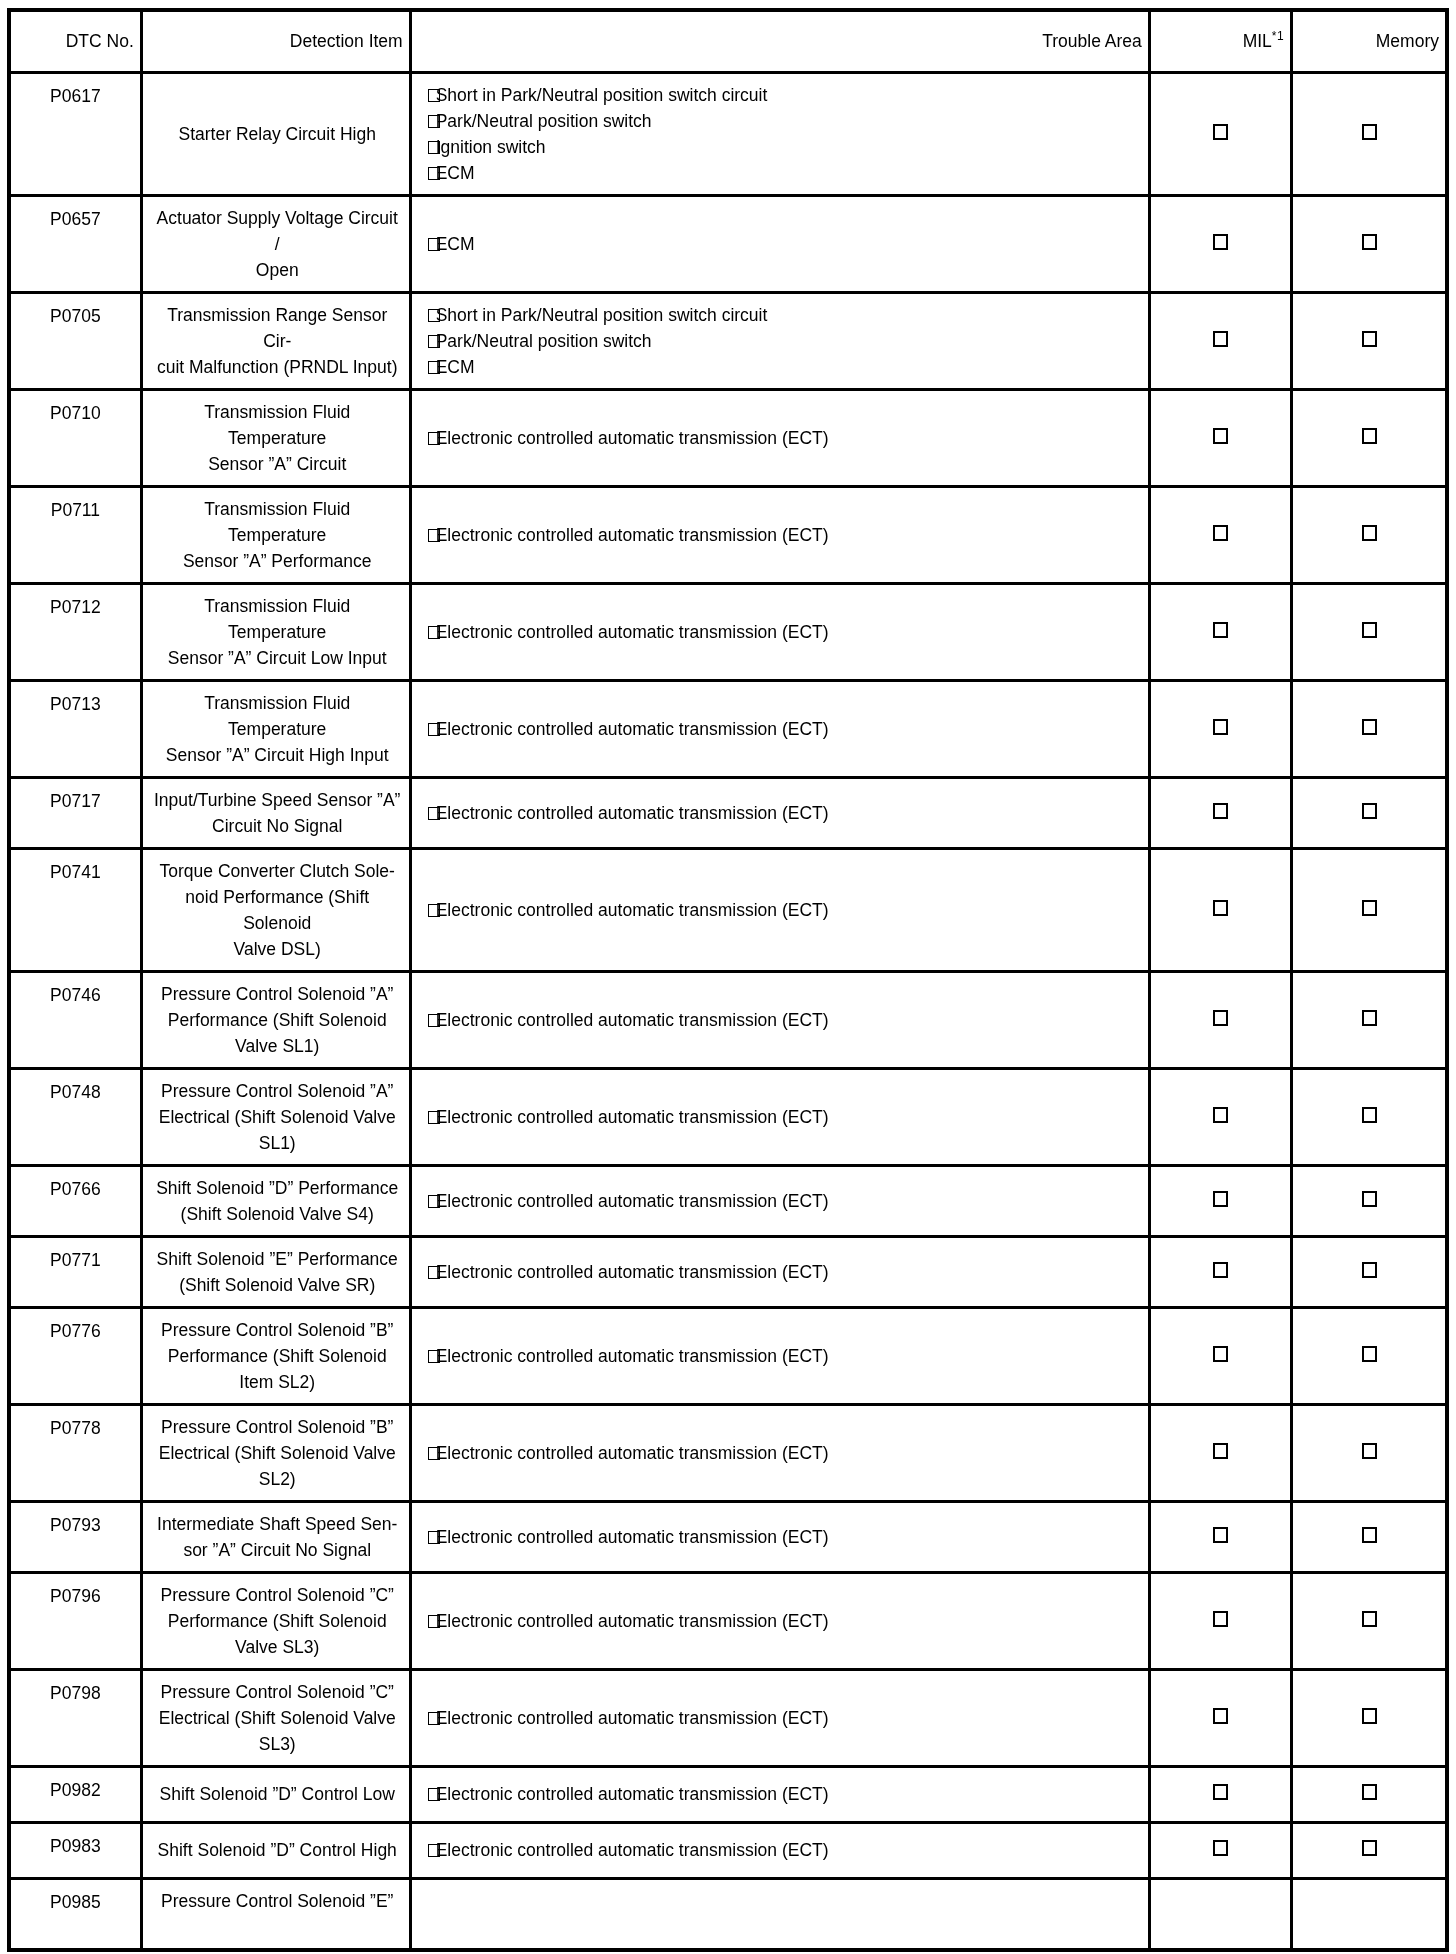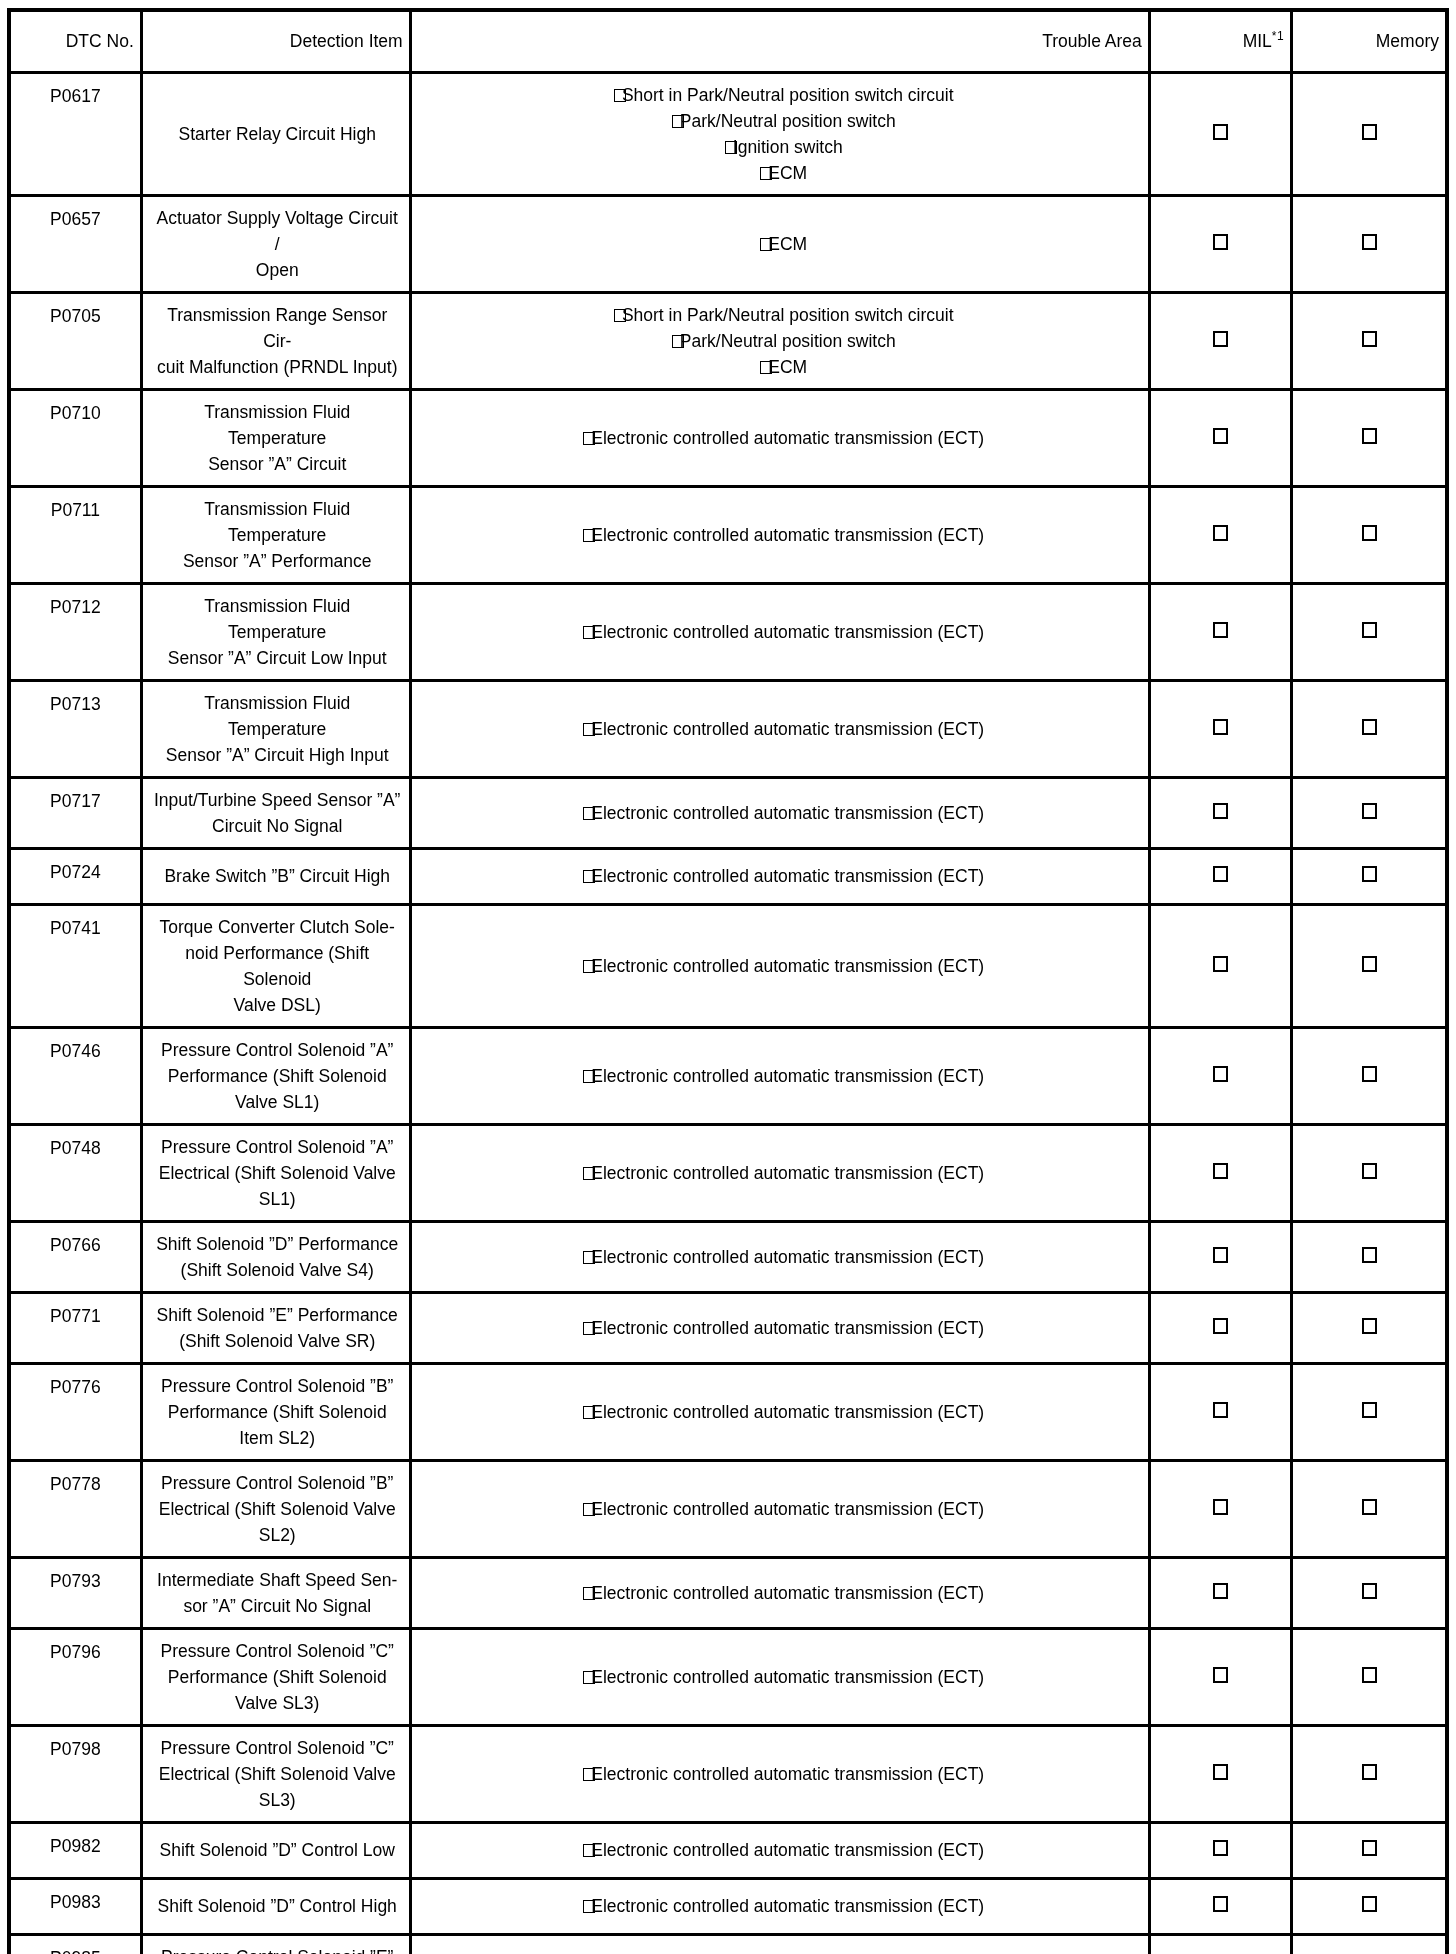--- a/index.html
+++ b/index.html
@@ -51,21 +51,21 @@
     text-align: center;
     vertical-align: top;
     padding: 9px 4px 4px 4px;
   }
   td.det-cell {
     text-align: center;
     vertical-align: middle;
     padding: 8px 8px 8px 11px;
   }
   td.trouble-cell {
-    text-align: center;
+    text-align: left;
     vertical-align: middle;
     padding: 8px 8px 8px 16px;
   }
   td.check-cell {
     text-align: center;
     vertical-align: middle;
     padding: 4px;
   }
   .trouble-item { white-space: nowrap; overflow: hidden; }
   .bullet {
@@ -191,29 +191,20 @@
         <tr>
           <td class="dtc-cell"><span>P0717</span></td>
           <td class="det-cell"><span>Input/Turbine Speed Sensor ”A”</span><br><span>Circuit No Signal</span></td>
           <td class="trouble-cell">
             <div class="trouble-item"><span class="bullet"></span><span>Electronic controlled automatic transmission (ECT)</span></div>
           </td>
           <td class="check-cell"><span class="cbox"></span></td>
           <td class="check-cell"><span class="cbox"></span></td>
         </tr>
         <tr>
-          <td class="dtc-cell"><span>P0724</span></td>
-          <td class="det-cell"><span>Brake Switch ”B” Circuit High</span></td>
-          <td class="trouble-cell">
-            <div class="trouble-item"><span class="bullet"></span><span>Electronic controlled automatic transmission (ECT)</span></div>
-          </td>
-          <td class="check-cell"><span class="cbox"></span></td>
-          <td class="check-cell"><span class="cbox"></span></td>
-        </tr>
-        <tr>
           <td class="dtc-cell"><span>P0741</span></td>
           <td class="det-cell"><span>Torque Converter Clutch Sole-</span><br><span>noid Performance (Shift Solenoid</span><br><span>Valve DSL)</span></td>
           <td class="trouble-cell">
             <div class="trouble-item"><span class="bullet"></span><span>Electronic controlled automatic transmission (ECT)</span></div>
           </td>
           <td class="check-cell"><span class="cbox"></span></td>
           <td class="check-cell"><span class="cbox"></span></td>
         </tr>
         <tr>
           <td class="dtc-cell"><span>P0746</span></td>

